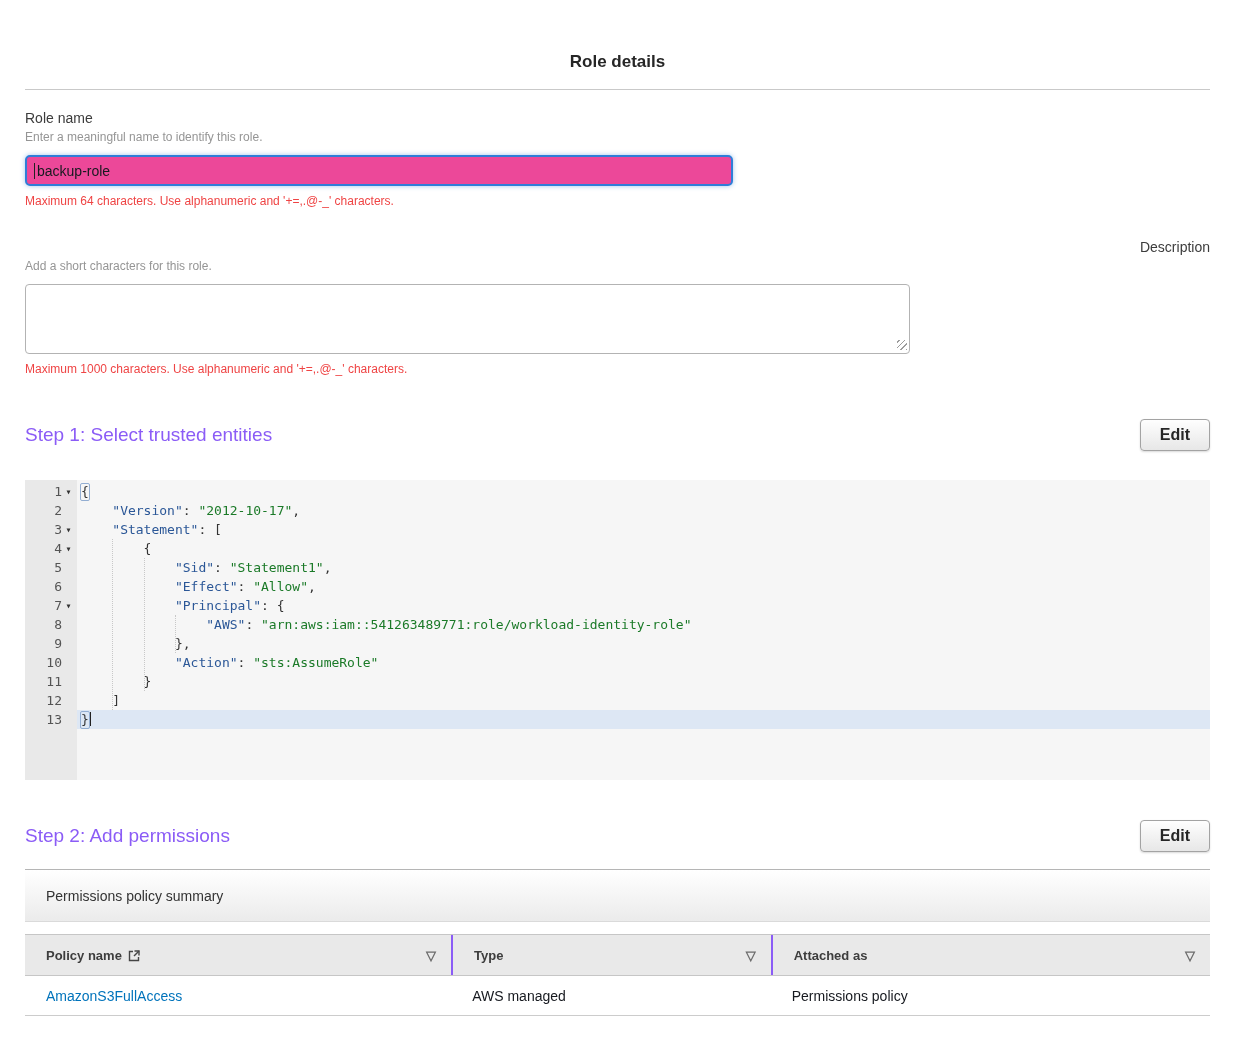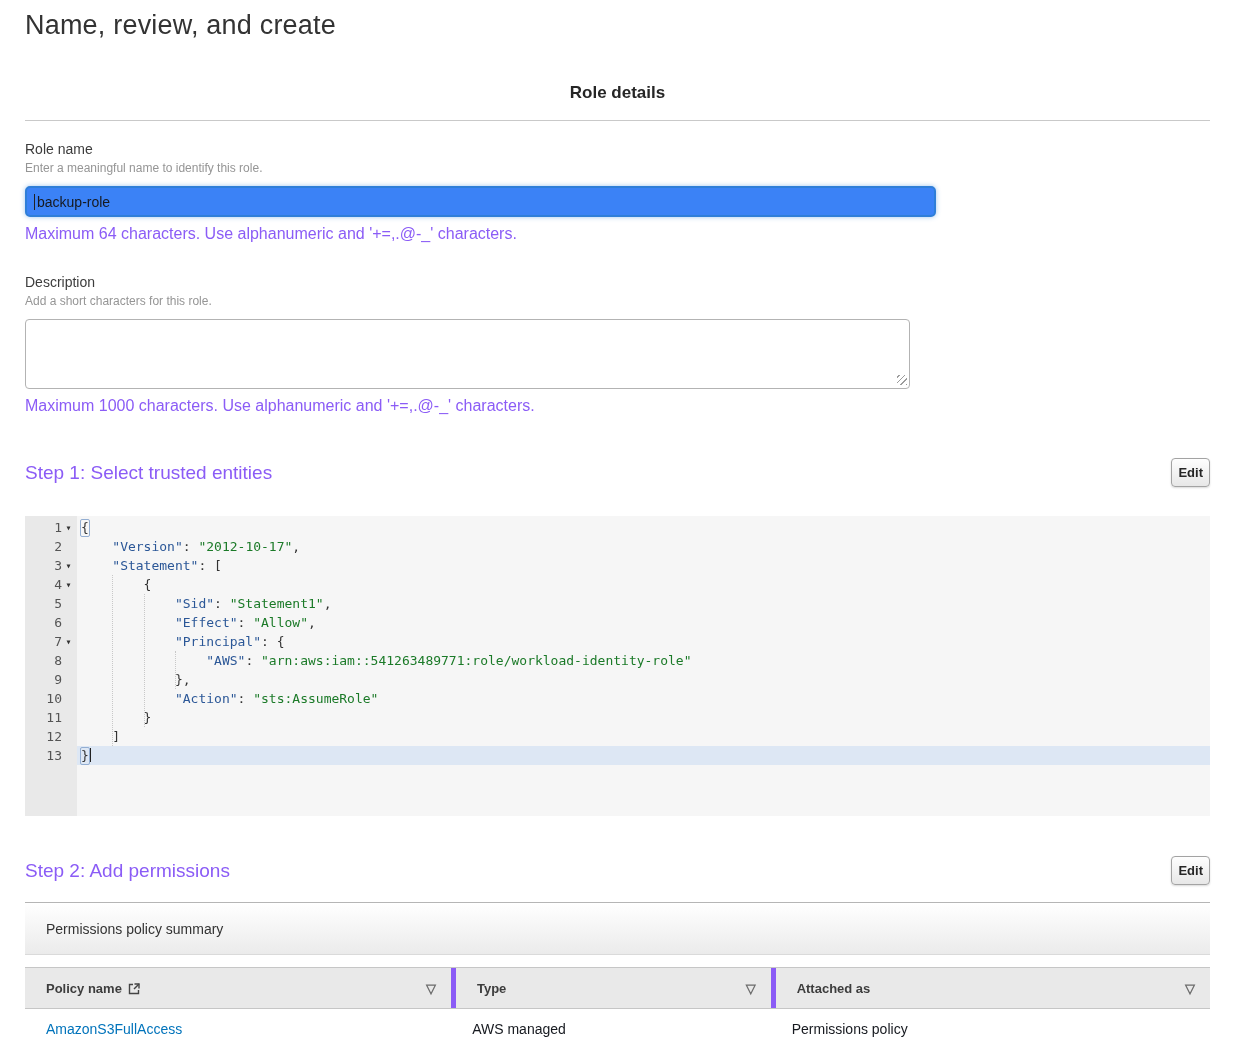--- a/index.html
+++ b/index.html
@@ -11,46 +11,46 @@
   .container { padding:10px 32px 0 25px; width:1242px; }
 
   .page-title { font-size:27px; font-weight:400; color:#333; margin:0; letter-spacing:.2px; }
 
   .section-heading { font-size:17px; font-weight:700; color:#262626; margin-top:42px;text-align:center; }
   .divider { border-top:1px solid #c9c9c9; margin-top:17px; width:1185px; }
   .divider.dark { border-top-color:#b5b5b5; }
 
   .field-label { font-size:14px; color:#3c3c3c; margin-top:20px; }
   .field-help { font-size:12px; color:#959595; margin-top:4px; }
-  .constraint  { font-size:16px; color:#8b5cf6; margin-top:8px; }
+  .constraint  { font-size:12px; color:#ef4444; margin-top:8px; }
 
   .text-input-wrap { position:relative; margin-top:11px; width:885px; }
   .text-input {
-    width:911px; height:31px; border:2px solid var(--input-focus,#2f7ed8); border-radius:5px;
+    width:708px; height:31px; border:2px solid var(--input-focus,#2f7ed8); border-radius:5px;
     box-shadow:0 0 5px rgba(47,126,216,.45); font-size:14px; padding:0 8px 0 10px;
-    color:#16191f; outline:none; font-family:inherit; background:#3b82f6;
+    color:#16191f; outline:none; font-family:inherit; background:#ec4899;
   }
   .text-input-wrap .caret { position:absolute; left:9px; top:8px; width:1px; height:16px; background:#222; }
 
   .textarea-wrap { position:relative; margin-top:11px; width:885px; }
   .description-textarea {
     width:885px; height:70px; border:1px solid #b3b3b3; border-radius:4px; resize:none;
     font-family:inherit; font-size:14px; padding:6px 8px; color:#16191f; outline:none; display:block;
   }
   .resize-handle {
     position:absolute; right:3px; bottom:4px; width:10px; height:10px; pointer-events:none;
     background:repeating-linear-gradient(315deg, #9c9c9c 0 1px, transparent 1px 4px);
   }
 
   .step-row { display:flex; justify-content:space-between; align-items:center; margin-top:43px; width:1185px; }
   .step-heading { font-size:19px; font-weight:400; color:#8b5cf6; }
   .btn {
-    font-size:13px; font-weight:700; color:#262626; font-family:inherit;
+    font-size:16px; font-weight:700; color:#262626; font-family:inherit;
     background:linear-gradient(#fefefe,#e7e7e7); border:1px solid #a3a3a3; border-radius:4px;
-    padding:6px 6px; box-shadow:0 1px 2px rgba(0,0,0,.15); cursor:pointer;
+    padding:6px 19px; box-shadow:0 1px 2px rgba(0,0,0,.15); cursor:pointer;
   }
 
   
   .editor {
     display:flex; margin-top:29px; height:300px; width:1185px;
     font-family:"DejaVu Sans Mono", monospace; font-size:13px; line-height:19px;
   }
   .gutter { width:52px; background:#e9e9e9; color:#545454; padding-top:2px; flex:none; }
   .gl { display:flex; justify-content:flex-end; align-items:center; height:19px; padding-right:2px; }
   .fold { width:13px; font-size:10px; color:#333; text-align:center; }
@@ -69,48 +69,47 @@
 
   
   .panel {
     width:1185px; height:52px; background:linear-gradient(#ffffff,#ebebeb);
     border-bottom:1px solid #dadada; display:flex; align-items:center; padding-left:21px;
     font-size:14px; color:#333;
   }
   .table { margin-top:12px; width:1185px; }
   .thead { display:flex; background:#e9e9e9; border-top:1px solid #c6c6c6; border-bottom:1px solid #c6c6c6; height:42px; }
   .th { display:flex; align-items:center; padding:0 15px 0 21px; font-weight:700; font-size:13px; color:#3d3d3d; }
-  .th + .th { border-left:5px solid #8b5cf6; }
+  .th + .th { border-left:2px solid #8b5cf6; }
   .th .spacer { flex:1; }
   .sort { color:#6e6e6e; font-size:13px; line-height:1; }
   .c1 { width:453px; } .c2 { width:339px; } .c3 { width:467px; }
   .trow { display:flex; height:40px; align-items:center; border-bottom:1px solid #ccc; background:#fff; }
   .td { padding:0 15px 0 21px; font-size:14px; color:#16191f; }
   .policy-link { color:var(--link,#0073bb); text-decoration:none; cursor:pointer; }
   .ext-icon { margin-left:6px; vertical-align:-1px; }
 </style>
 </head>
 <body>
 
 <div class="container">
 
-  <h1 class="page-title">Name, review, and create</h1>
 
   <div class="section-heading">Role details</div>
   <div class="divider"></div>
 
   <div class="field-label">Role name</div>
   <div class="field-help">Enter a meaningful name to identify this role.</div>
   <div class="text-input-wrap">
     <input class="text-input" type="text" value="backup-role" style="">
     <span class="caret"></span>
   </div>
   <div class="constraint">Maximum 64 characters. Use alphanumeric and '+=,.@-_' characters.</div>
 
-  <div class="field-label" style="margin-top:31px;">Description</div>
+  <div class="field-label" style="margin-top:31px;text-align:right;">Description</div>
   <div class="field-help">Add a short characters for this role.</div>
   <div class="textarea-wrap">
     <textarea class="description-textarea" style=""></textarea>
     <span class="resize-handle"></span>
   </div>
   <div class="constraint">Maximum 1000 characters. Use alphanumeric and '+=,.@-_' characters.</div>
 
   <div class="step-row">
     <div class="step-heading">Step 1: Select trusted entities</div>
     <button class="btn">Edit</button>

